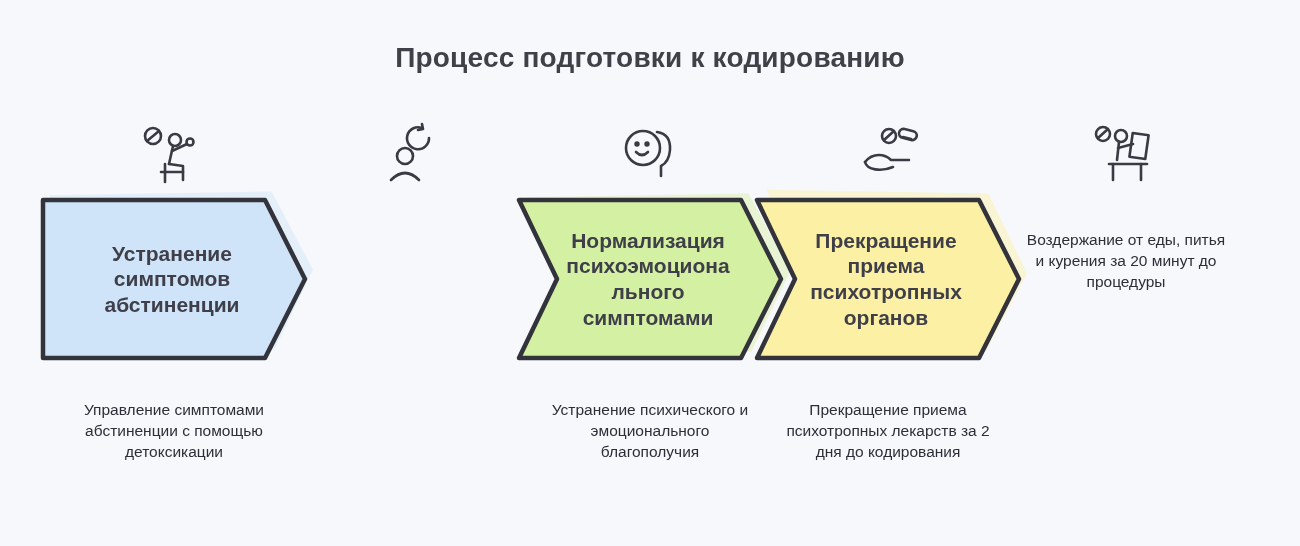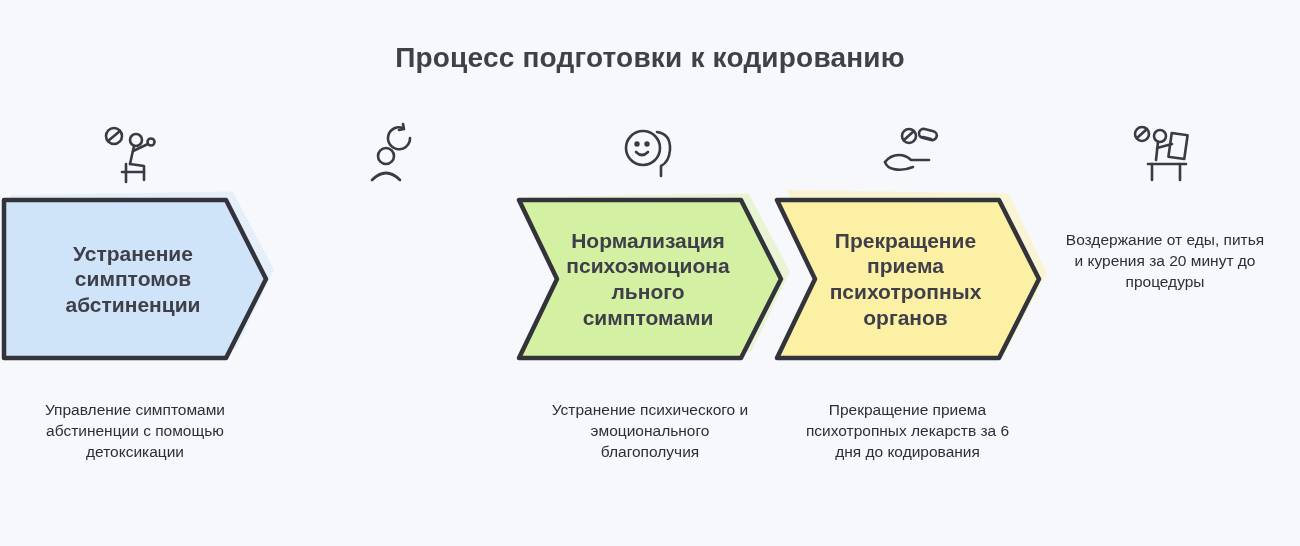--- a/index.html
+++ b/index.html
@@ -17,21 +17,21 @@
     font-weight:bold;
     color:#404049;
     padding-top:42px;
     letter-spacing:.2px;
   }
   .steps-row{
     position:absolute;
     left:0;right:0;
     top:108px;
     display:flex;
-    justify-content:space-between;
+    justify-content:center;
     align-items:flex-start;
   }
   .step{
     position:relative;
     width:270px;
     flex:0 0 270px;
   }
   .step + .step{margin-left:-32px;}
   .icon-box{
     height:82px;
@@ -160,21 +160,21 @@
       </div>
       <div class="chevron-wrap">
         <svg width="270" height="166" viewBox="0 0 270 166">
           <g class="shadow" transform="translate(8,-8) rotate(1 135 83)">
             <polygon points="4,4 226,4 266,83 226,162 4,162 42,83" fill="#fbf0a4"></polygon>
           </g>
           <polygon class="outline" points="4,4 226,4 266,83 226,162 4,162 42,83" fill="#fbf0a4"></polygon>
         </svg>
         <div class="chevron-label">Прекращение приема психотропных органов</div>
       </div>
-      <div class="step-desc">Прекращение приема психотропных лекарств за 6 дня до кодирования</div>
+      <div class="step-desc">Прекращение приема психотропных лекарств за 2 дня до кодирования</div>
     </div>
 
     <div class="step">
       <div class="icon-box">
         <svg width="70" height="70" viewBox="0 0 70 70">
           <g class="sketch">
             <circle cx="12" cy="14" r="7"></circle>
             <line x1="7" y1="18" x2="17" y2="9"></line>
             <circle cx="30" cy="16" r="6"></circle>
             <path d="M28,22 L26,40"></path>

